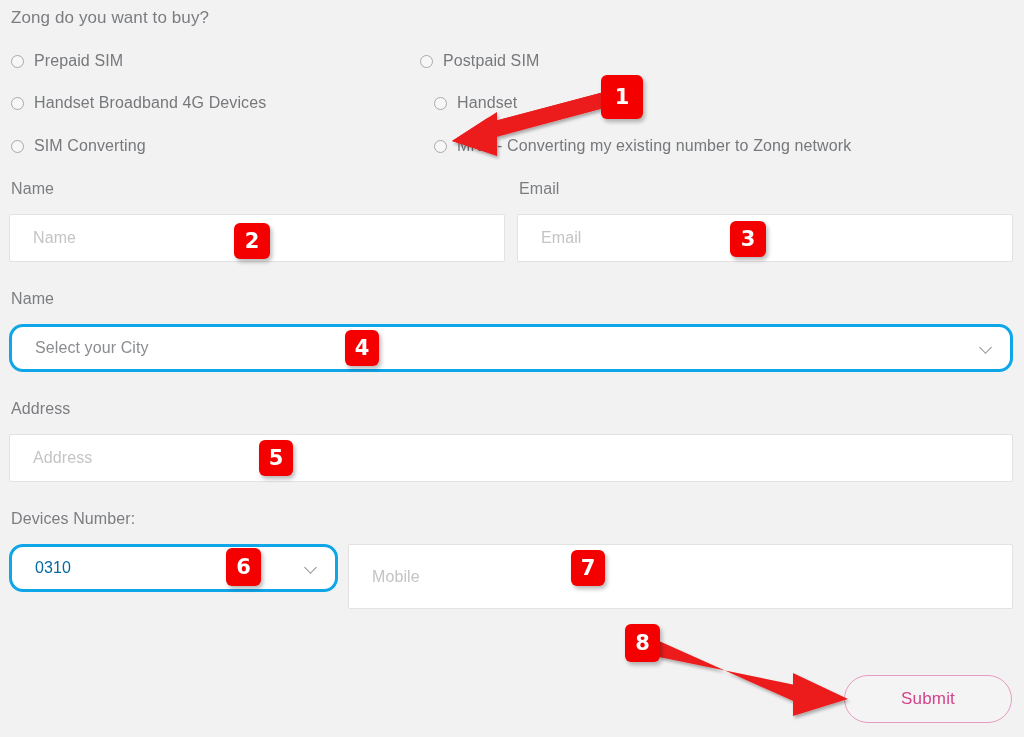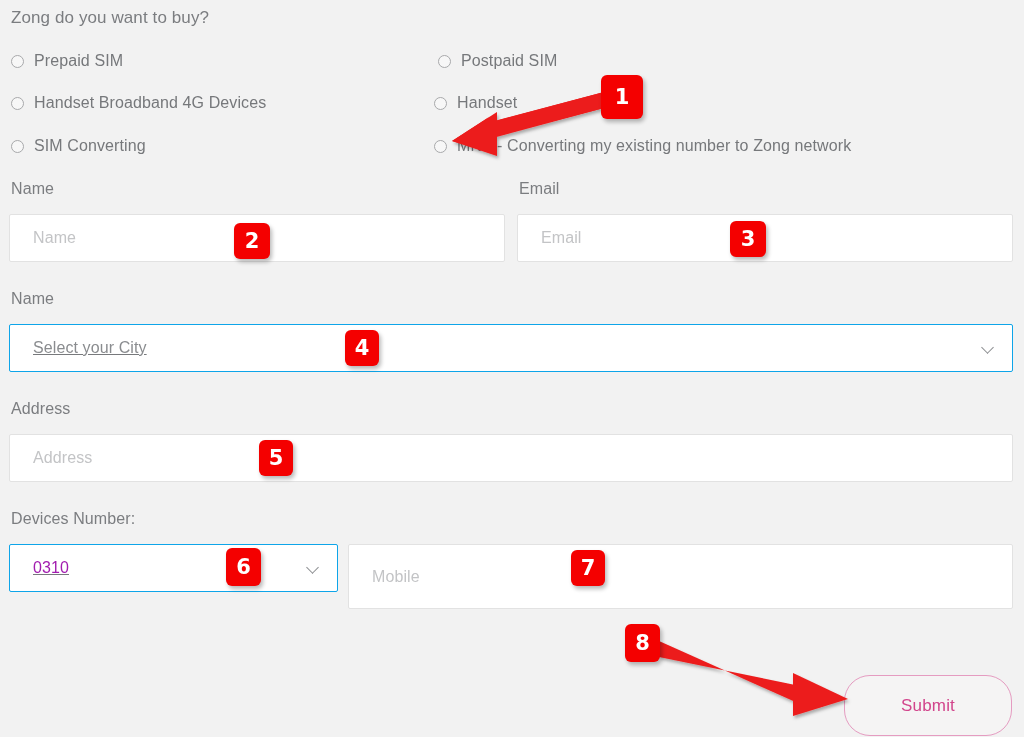--- a/index.html
+++ b/index.html
@@ -82,32 +82,31 @@
     color: #c3c4c6;
     letter-spacing: 0.1px;
     box-shadow: 0 0 0 0 rgba(0,0,0,0);
   }
 
   
   .sel-input {
     position: absolute;
     box-sizing: border-box;
     background: #ffffff;
-    border: 1px solid #0ea5e9;
-    border-radius: 2px;
+    border: 3px solid #0ea5e9;
+    border-radius: 14px;
     display: flex;
     align-items: center;
     padding-left: 23px;
     padding-right: 16px;
     font-size: 16px;
     letter-spacing: 0.1px;
-    text-decoration: underline;
   }
   .sel-value {
-    color: #a21caf;
+    color: #0369a1;
     flex: 1 1 auto;
   }
   .sel-value.placeholder {
     color: #8a8c8f;
   }
   .chev {
     flex: 0 0 auto;
     width: 14px;
     height: 14px;
     position: relative;
@@ -123,21 +122,21 @@
     border-bottom: 1.7px solid #8b8d90;
     transform: rotate(45deg);
   }
 
   
   .submit-btn {
     position: absolute;
     left: 844px;
     top: 675px;
     width: 168px;
-    height: 61px;
+    height: 48px;
     box-sizing: border-box;
     border: 1.4px solid #e59cc1;
     border-radius: 26px;
     background: #f5f4f4;
     color: #d2458c;
     font-size: 17px;
     display: flex;
     align-items: center;
     justify-content: center;
     letter-spacing: 0.2px;
@@ -184,21 +183,21 @@
   </div>
   <div class="radio-row" style="left:11px; top:94px;">
     <span class="radio-dot"></span>
     <span class="radio-label">Handset Broadband 4G Devices</span>
   </div>
   <div class="radio-row" style="left:11px; top:137px;">
     <span class="radio-dot"></span>
     <span class="radio-label">SIM Converting</span>
   </div>
 
-  <div class="radio-row" style="left:438px; top:52px;">
+  <div class="radio-row" style="left:420px; top:52px;">
     <span class="radio-dot"></span>
     <span class="radio-label">Postpaid SIM</span>
   </div>
   <div class="radio-row" style="left:434px; top:94px;">
     <span class="radio-dot"></span>
     <span class="radio-label">Handset</span>
   </div>
   <div class="radio-row" style="left:434px; top:137px;">
     <span class="radio-dot"></span>
     <span class="radio-label">MNP - Converting my existing number to Zong network</span>

